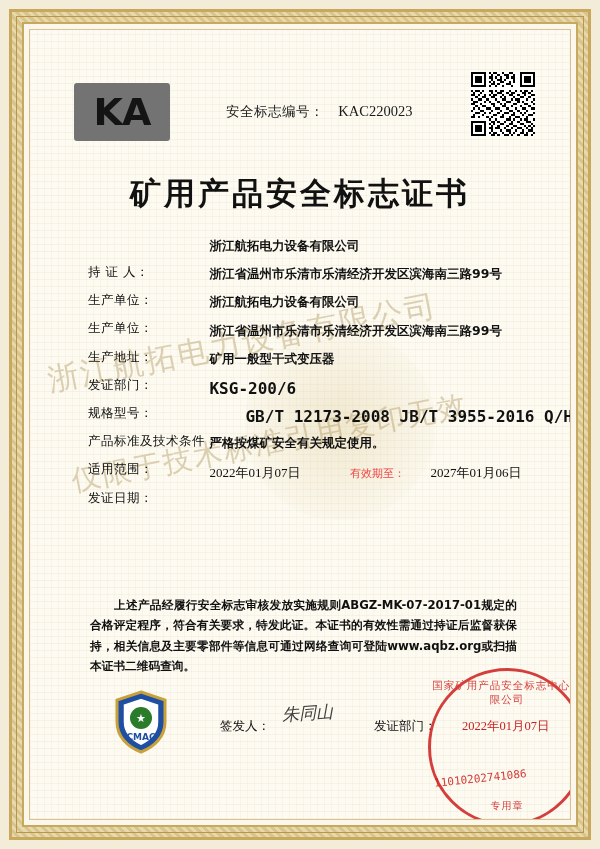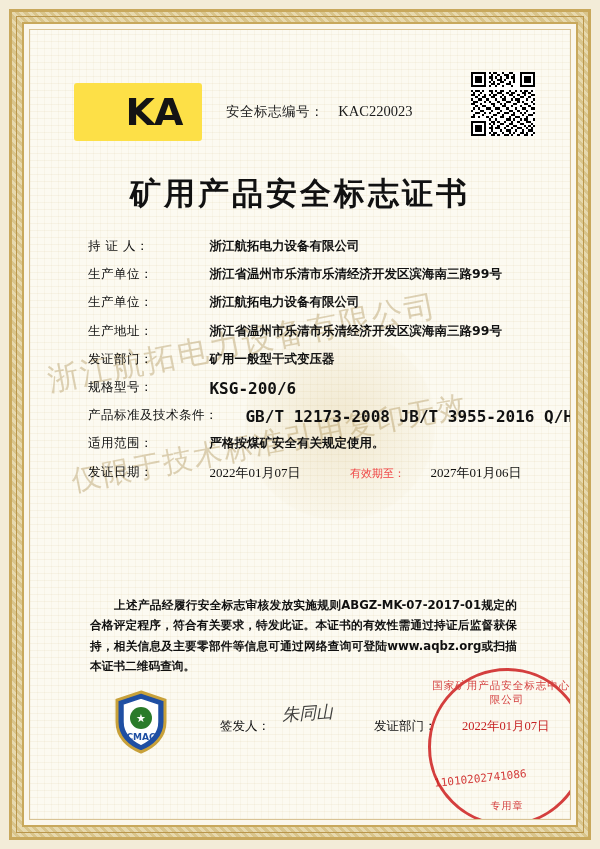--- a/index.html
+++ b/index.html
@@ -104,27 +104,26 @@
     z-index: 1;
   }
 
   
   .logo-box {
     position: absolute;
     left: 44px;
     top: 53px;
     width: 96px;
     height: 58px;
-    background: #fde047;
+    background: #737373;
     border-radius: 3px;
     z-index: 5;
     display: flex;
     align-items: center;
     justify-content: center;
-    padding-left: 32px;
   }
   .logo-text {
     font-family: "DejaVu Sans", sans-serif;
     font-weight: bold;
     font-size: 38px;
     color: #141414;
     letter-spacing: -1px;
     line-height: 1;
   }
 
@@ -187,20 +186,21 @@
     white-space: nowrap;
   }
   .row .lbl {
     display: inline-block;
     width: 118px;
     font-family: "DejaVu Sans", "Liberation Sans", sans-serif;
     font-size: 12.5px;
     letter-spacing: 0.5px;
     color: #111;
     vertical-align: top;
+    margin-top: 26px;
   }
   .row .lbl.wide {
     width: 150px;
   }
   .row .val {
     display: inline-block;
     font-family: "DejaVu Sans", "Liberation Sans", sans-serif;
     font-weight: bold;
     font-size: 12.5px;
     color: #111;

